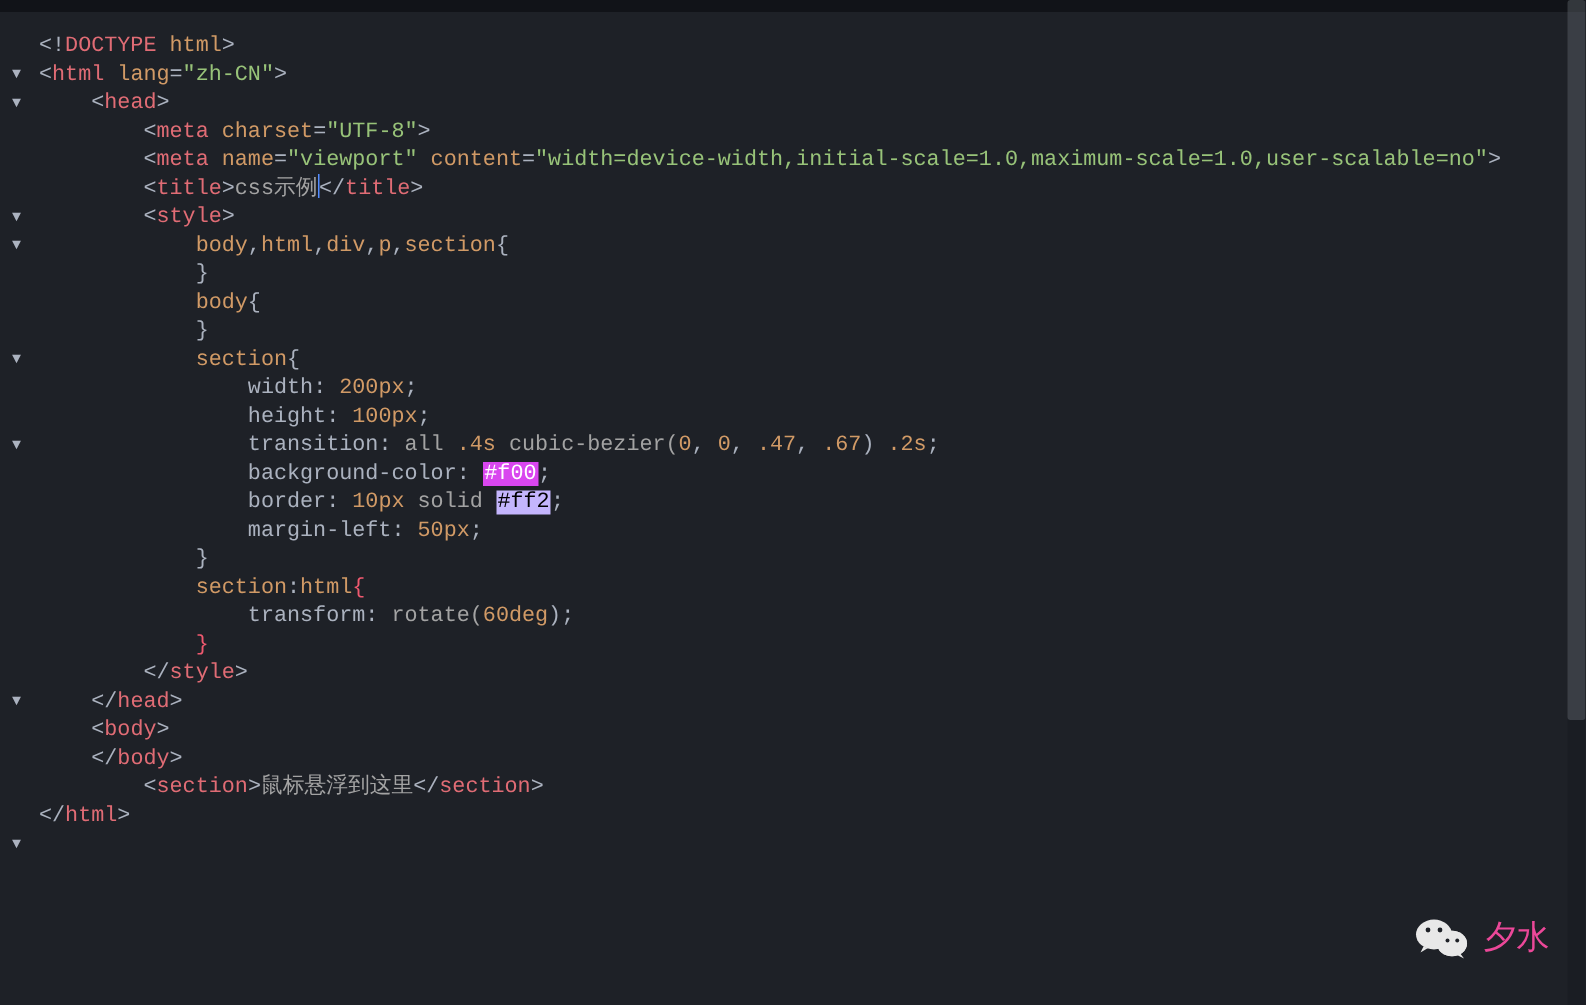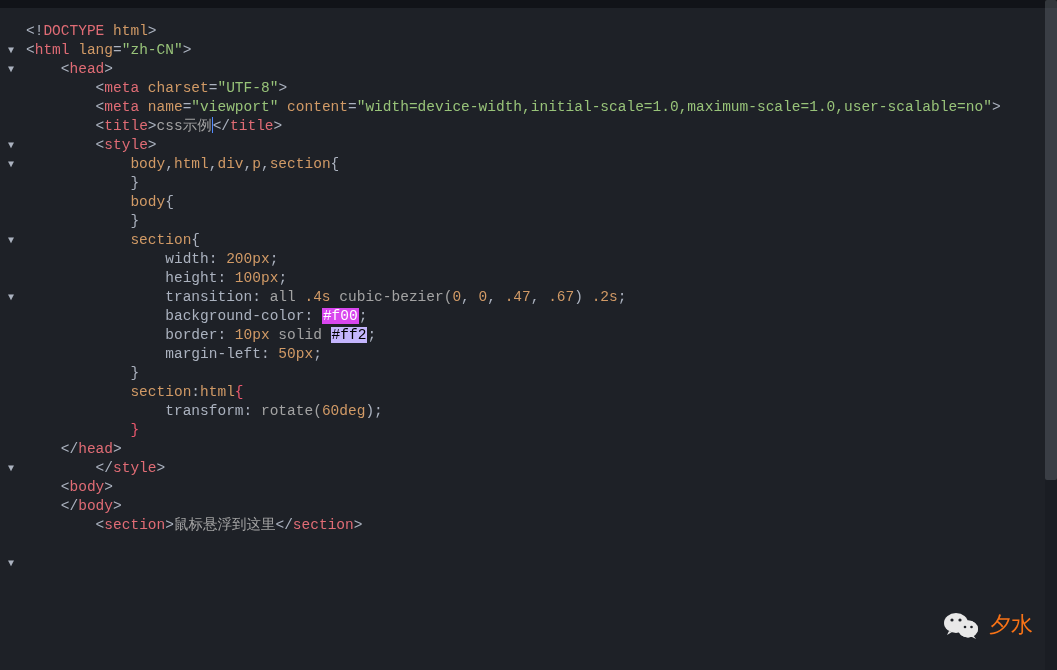--- a/index.html
+++ b/index.html
@@ -82,21 +82,21 @@
     background: rgba(120,125,135,0.35);
     border-radius: 2px;
   }
   .watermark {
     position: absolute;
     right: 24px;
     bottom: 30px;
     display: flex;
     align-items: center;
     gap: 10px;
-    color: #f97316;
+    color: #ec4899;
     font-family: "Microsoft YaHei", sans-serif;
     font-size: 22px;
   }
   .watermark svg { width: 36px; height: 30px; }
   .top-bar {
     position: absolute;
     top: 0; left: 0; right: 0;
     height: 8px;
     background: #111318;
   }
@@ -158,25 +158,26 @@
       <div class="line"><span class="c-text">                </span><span class="c-prop">width</span><span class="c-punct">: </span><span class="c-num">200px</span><span class="c-punct">;</span></div>
       <div class="line"><span class="c-text">                </span><span class="c-prop">height</span><span class="c-punct">: </span><span class="c-num">100px</span><span class="c-punct">;</span></div>
       <div class="line"><span class="c-text">                </span><span class="c-prop">transition</span><span class="c-punct">: </span><span class="c-text">all </span><span class="c-num">.4s</span><span class="c-text"> cubic-bezier(</span><span class="c-num">0</span><span class="c-punct">, </span><span class="c-num">0</span><span class="c-punct">, </span><span class="c-num">.47</span><span class="c-punct">, </span><span class="c-num">.67</span><span class="c-punct">) </span><span class="c-num">.2s</span><span class="c-punct">;</span></div>
       <div class="line"><span class="c-text">                </span><span class="c-prop">background-color</span><span class="c-punct">: </span><span class="hl-red">#f00</span><span class="c-punct">;</span></div>
       <div class="line"><span class="c-text">                </span><span class="c-prop">border</span><span class="c-punct">: </span><span class="c-num">10px</span><span class="c-text"> solid </span><span class="hl-yellow">#ff2</span><span class="c-punct">;</span></div>
       <div class="line"><span class="c-text">                </span><span class="c-prop">margin-left</span><span class="c-punct">: </span><span class="c-num">50px</span><span class="c-punct">;</span></div>
       <div class="line"><span class="c-text">            </span><span class="c-brace">}</span></div>
       <div class="line"><span class="c-text">            </span><span class="c-sel">section</span><span class="c-punct">:</span><span class="c-sel">html</span><span class="c-pinkb">{</span></div>
       <div class="line"><span class="c-text">                </span><span class="c-prop">transform</span><span class="c-punct">: </span><span class="c-text">rotate(</span><span class="c-num">60deg</span><span class="c-punct">);</span></div>
       <div class="line"><span class="c-text">            </span><span class="c-pinkb">}</span></div>
+      <div class="line"><span class="c-punct">        &lt;/</span><span class="c-tag">style</span><span class="c-punct">&gt;</span></div>
       <div class="line"><span class="c-punct">    &lt;/</span><span class="c-tag">head</span><span class="c-punct">&gt;</span></div>
-      <div class="line"><span class="c-punct">        &lt;/</span><span class="c-tag">style</span><span class="c-punct">&gt;</span></div>
       <div class="line"><span class="c-punct">    &lt;</span><span class="c-tag">body</span><span class="c-punct">&gt;</span></div>
       <div class="line"><span class="c-punct">    &lt;/</span><span class="c-tag">body</span><span class="c-punct">&gt;</span></div>
       <div class="line"><span class="c-punct">        &lt;</span><span class="c-tag">section</span><span class="c-punct">&gt;</span><span class="c-text">鼠标悬浮到这里</span><span class="c-punct">&lt;/</span><span class="c-tag">section</span><span class="c-punct">&gt;</span></div>
+      <div class="line"><span class="c-punct">&lt;/</span><span class="c-tag">html</span><span class="c-punct">&gt;</span></div>
     </div>
 </div>
 
 <div class="scrollbar-track">
   <div class="scrollbar-thumb"></div>
 </div>
 
 <div class="watermark">
   <svg viewBox="0 0 36 30">
     <ellipse cx="13" cy="13" rx="12" ry="10" fill="#e8e8e8"></ellipse>

